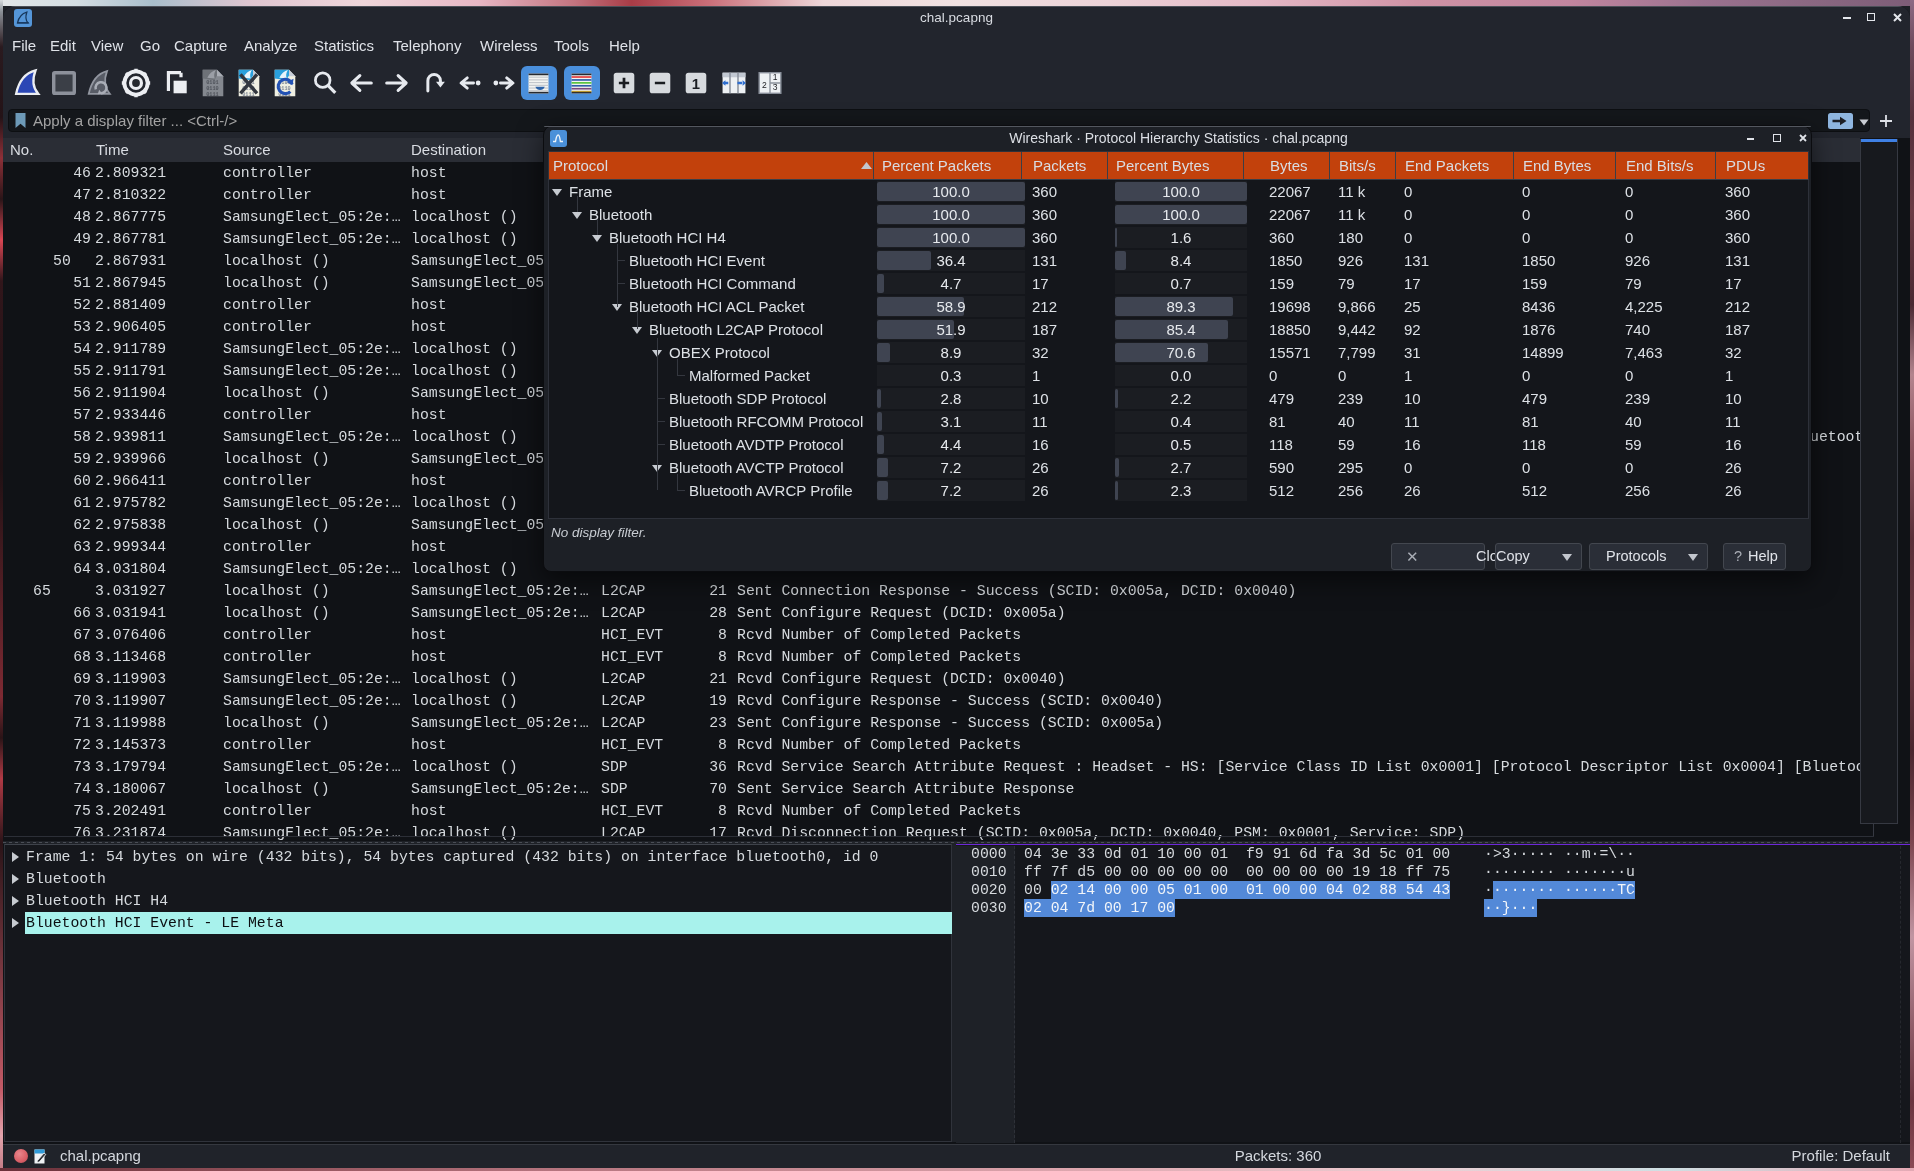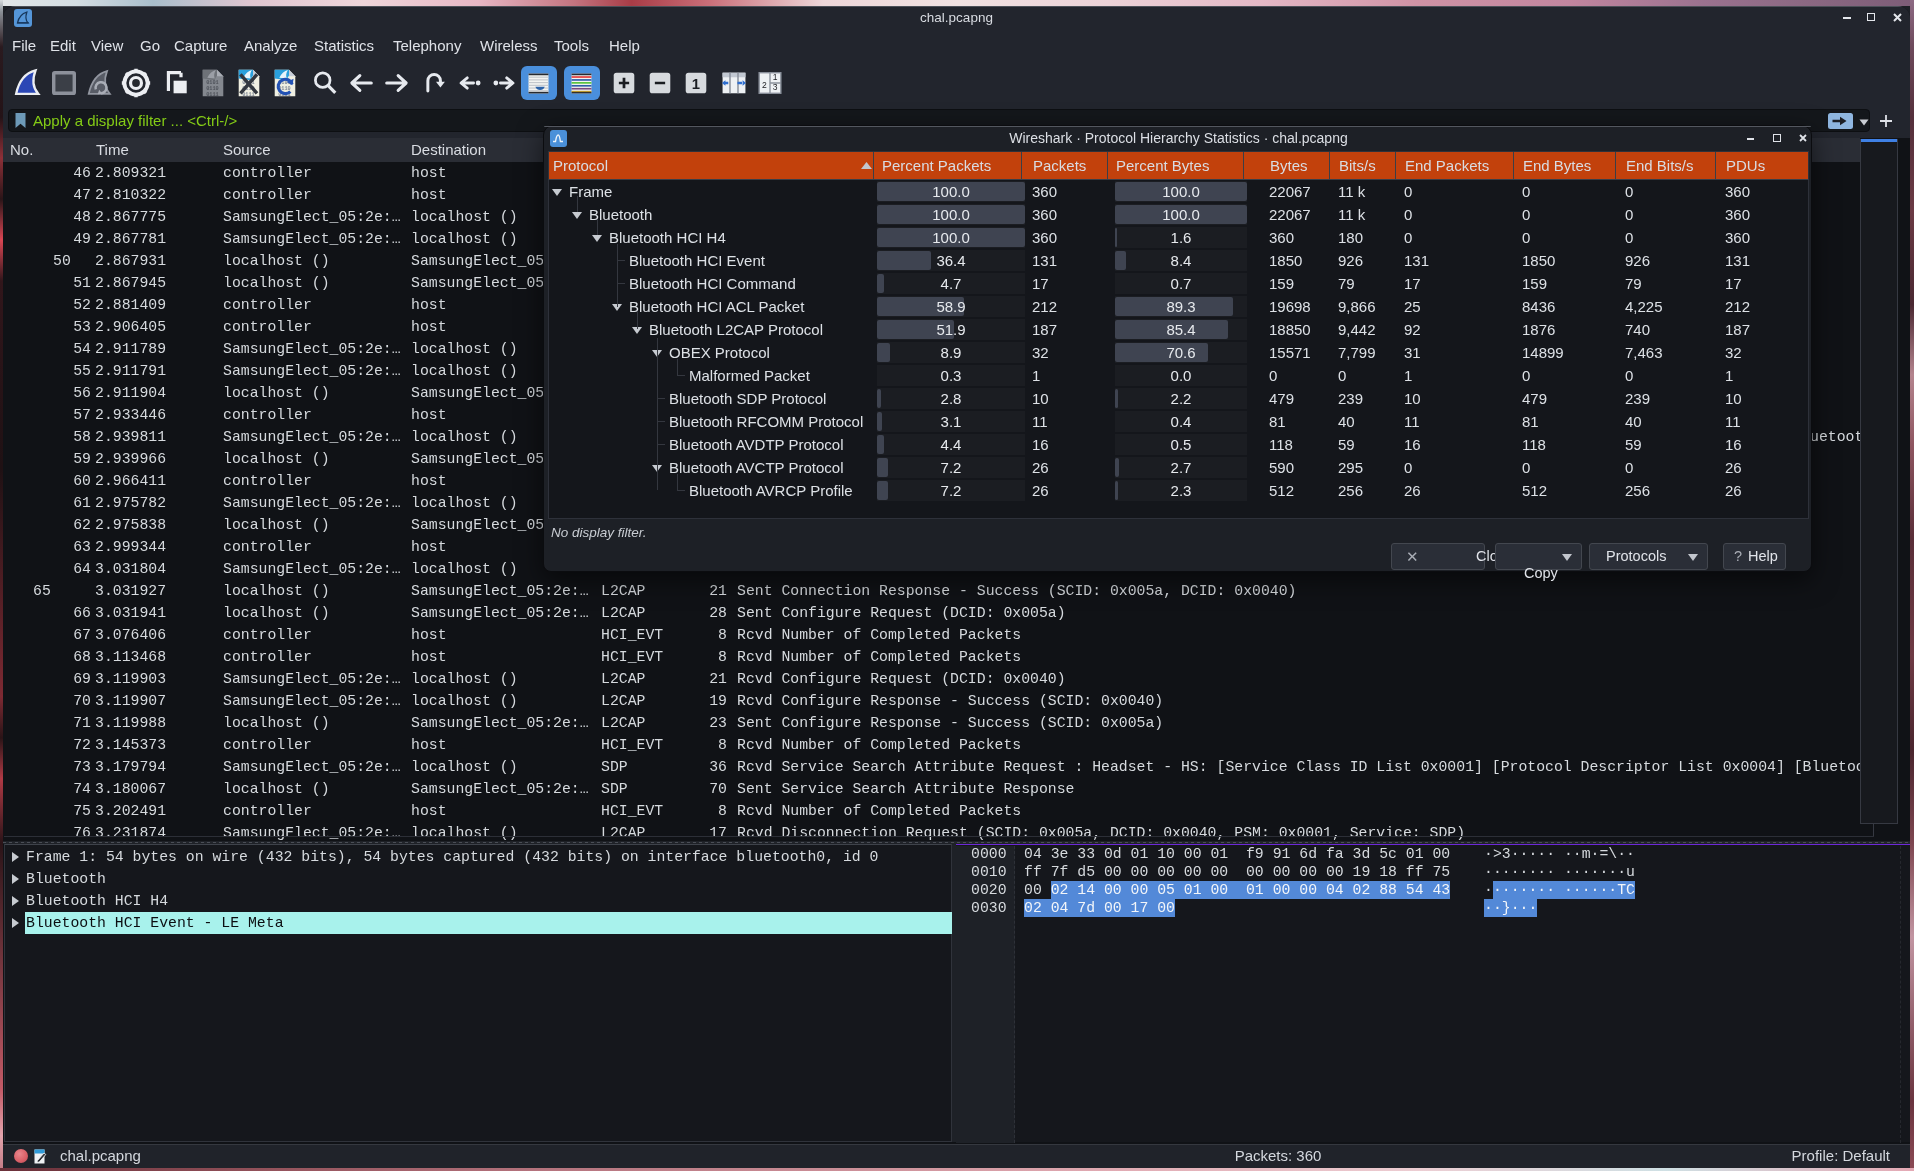--- a/index.html
+++ b/index.html
@@ -209,21 +209,21 @@
 <line x1="14" y1="5" x2="14" y2="23" stroke="#8a909b" stroke-width="1.2"></line>
 <line x1="14" y1="14" x2="23.5" y2="14" stroke="#8a909b" stroke-width="1.2"></line>
 <text x="18.5" y="11.5" font-family="Liberation Sans,sans-serif" font-size="7.5" fill="#1a1c21" text-anchor="middle">1</text>
 <text x="9" y="18" font-family="Liberation Sans,sans-serif" font-size="7.5" fill="#1a1c21" text-anchor="middle">2</text>
 <text x="18.5" y="20.5" font-family="Liberation Sans,sans-serif" font-size="7.5" fill="#1a1c21" text-anchor="middle">3</text>
     </svg>
 <div class="abs" style="left:5px;top:103px;width:1862px;height:23px;background:#14171b;border:1px solid #0d0f12;border-radius:4px;"></div>
 <svg class="abs" style="left:10px;top:106px" width="15" height="17" viewBox="0 0 15 17">
 <path d="M2.5 1 h10 v15 l-5 -4.2 -5 4.2 z" fill="#6d9ab8"></path>
     </svg>
-<div class="abs" style="left:30px;top:103px;height:23px;line-height:23px;font-size:15px;color:#84cc16;">Apply a display filter ... &lt;Ctrl-/&gt;</div>
+<div class="abs" style="left:30px;top:103px;height:23px;line-height:23px;font-size:15px;color:#a3a3a3;">Apply a display filter ... &lt;Ctrl-/&gt;</div>
 <svg class="abs" style="left:1825px;top:107px" width="25" height="16" viewBox="0 0 25 16">
 <rect x="0" y="0" width="25" height="16" rx="2.5" fill="#8fb6e0"></rect>
 <path d="M4.5 8 h8" stroke="#1c1f26" stroke-width="2.6"></path>
       <path d="M12 3.8 l6.5 4.2 l-6.5 4.2 z" fill="#1c1f26"></path>
     </svg>
 <svg class="abs" style="left:1856px;top:113px" width="10" height="7" viewBox="0 0 10 7">
 <path d="M0.5 0.5 h9 l-4.5 6 z" fill="#c9ccd2"></path>
     </svg>
 <svg class="abs" style="left:1876px;top:108px" width="14" height="14" viewBox="0 0 14 14">
 <path d="M7 1 v12 M1 7 h12" stroke="#dfe2e8" stroke-width="1.8"></path>
@@ -780,21 +780,21 @@
 <div class="abs" style="left:113px;top:295px;width:8px;height:1px;background:#34373f;"></div>
 <div class="abs" style="left:113px;top:318px;width:8px;height:1px;background:#34373f;"></div>
 <div class="abs" style="left:133px;top:249px;width:8px;height:1px;background:#34373f;"></div>
 <div class="abs" style="left:133px;top:364px;width:8px;height:1px;background:#34373f;"></div>
 <div class="abs" style="left:7px;top:399px;font-size:13.5px;font-style:italic;color:#c9cdd3;">No display filter.</div>
 <div class="btn" style="left:847px;width:94px;">
       <span style="position:absolute;left:14px;top:0;line-height:25px;color:#a9adb5;font-size:15px;">✕</span>
       <span style="position:absolute;left:48px;top:0;line-height:25px;margin-left:36px;">Close</span>
     </div>
 <div class="btn" style="left:951px;width:87px;">
-      <span style="position:absolute;left:28px;top:0;line-height:25px;margin-top:17px;">Copy</span>
+      <span style="position:absolute;left:0;top:0;line-height:25px;">Copy</span>
       <svg style="position:absolute;right:9px;top:10px" width="10" height="7" viewBox="0 0 10 7">
         <path d="M0 0 h10 l-5 7 z" fill="#c2c6cd"></path>
       </svg>
     </div>
 <div class="btn" style="left:1045px;width:119px;">
       <span style="position:absolute;left:16px;top:0;line-height:25px;">Protocols</span>
       <svg style="position:absolute;right:9px;top:10px" width="10" height="7" viewBox="0 0 10 7">
         <path d="M0 0 h10 l-5 7 z" fill="#c2c6cd"></path>
       </svg>
     </div>

